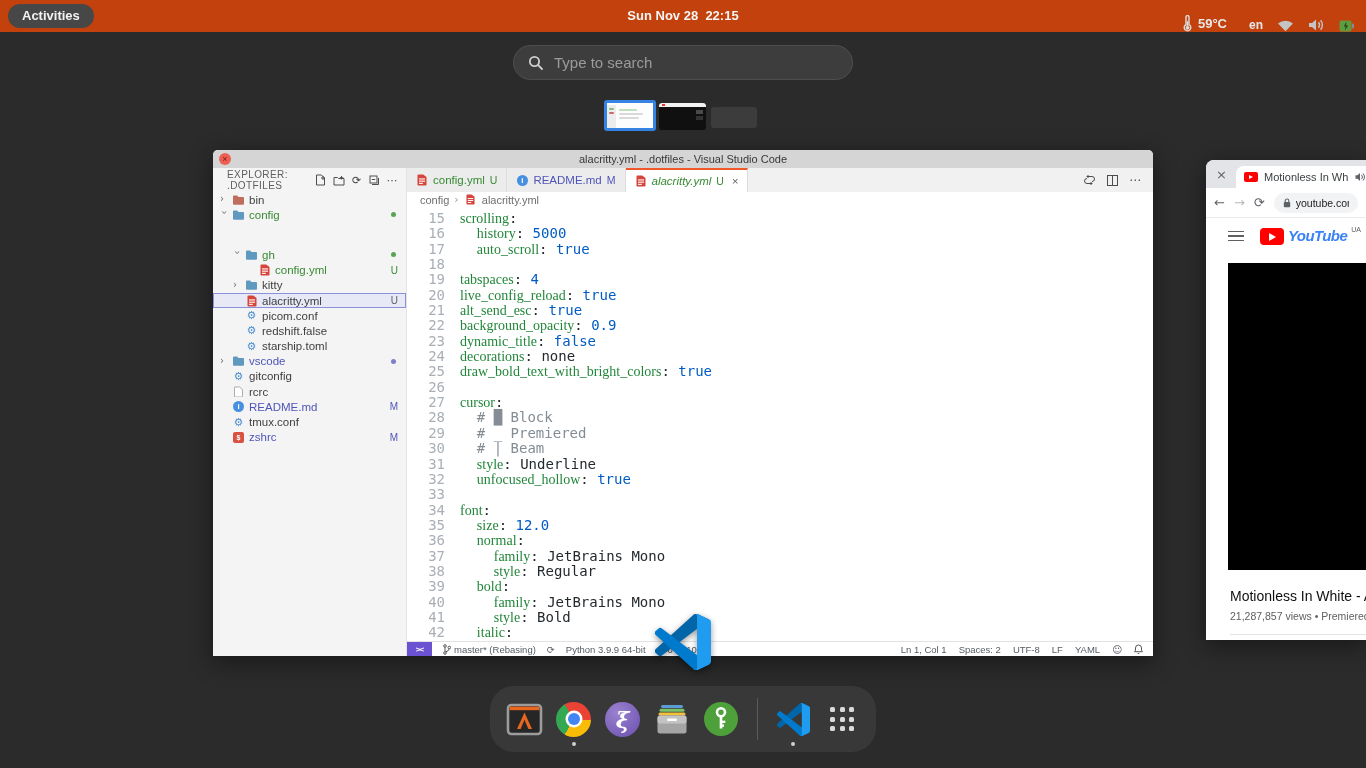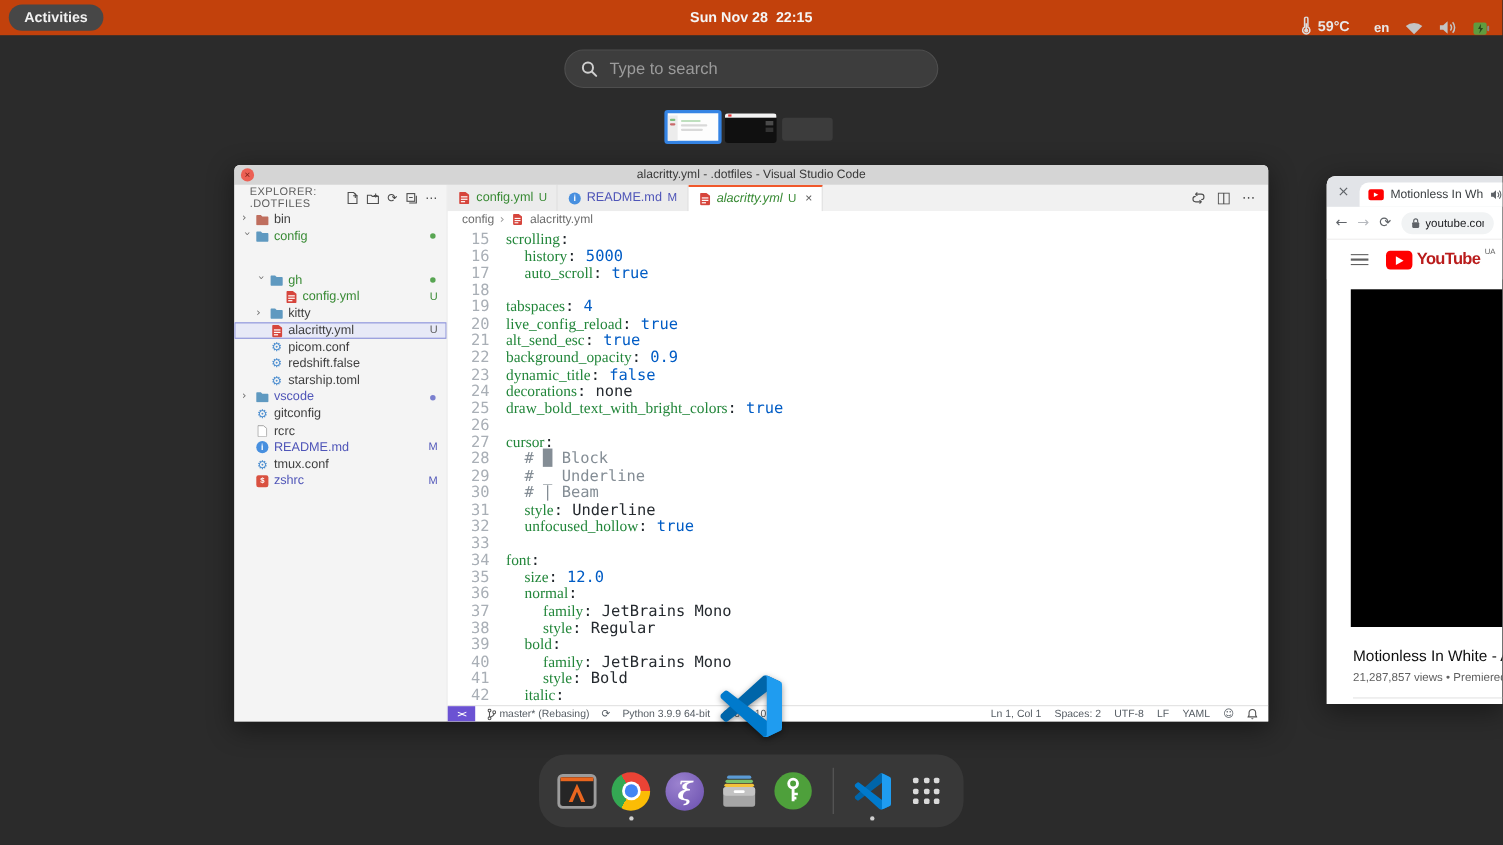--- a/index.html
+++ b/index.html
@@ -124,21 +124,21 @@
     align-items:center; gap:5px; padding:0 9px; min-width:0; }
   .omni-url { font-size:10.5px; color:#202124; white-space:nowrap; overflow:hidden; }
   .yt-header { height:36px; display:flex; align-items:center; padding-left:22px; gap:16px; background:#fff; }
   .burger { width:16px; cursor:pointer; }
   .burger span { display:block; height:1.6px; background:#606060; margin:3px 0; }
   .yt-logo { display:flex; align-items:flex-start; gap:4px; cursor:pointer; }
   .yt-play { width:24px; height:17px; border-radius:4px; background:#f00; display:flex;
     align-items:center; justify-content:center; margin-top:2px; }
   .yt-play i { width:0; height:0; border-left:7px solid #fff; border-top:4.5px solid transparent;
     border-bottom:4.5px solid transparent; }
-  .yt-word { font-size:15px; font-weight:bold; letter-spacing:-0.6px; color:#b91c1c; line-height:20px; }
+  .yt-word { font-size:15px; font-weight:bold; letter-spacing:-0.6px; color:#3b82f6; line-height:20px;font-style:italic; }
   .yt-badge { font-size:7px; color:#606060; margin-top:0; }
   .yt-video { position:absolute; left:22px; right:0; top:103px; height:307px; background:#000; }
   .yt-title { position:absolute; left:24px; top:428px; right:0; font-size:14px; color:#0f0f0f; white-space:nowrap; }
   .yt-meta { position:absolute; left:24px; top:450px; right:0; font-size:10.5px; color:#606060; white-space:nowrap; }
   .yt-divider { position:absolute; left:24px; right:0; top:474px; height:1px; background:#e3e3e3; }
 
   
   .win-app-icon { position:absolute; left:655px; top:614px; width:56px; height:56px; cursor:pointer;
     filter:drop-shadow(0 2px 3px rgba(0,0,0,.4)); }
 
@@ -536,21 +536,21 @@
           <div class="code-line">
             <span class="ln">27</span>
             <span class="lt"><span class="tk-k">cursor</span><span class="tk-d">:</span></span>
           </div>
           <div class="code-line">
             <span class="ln">28</span>
             <span class="lt"><span class="tk-m">  # █ Block</span></span>
           </div>
           <div class="code-line">
             <span class="ln">29</span>
-            <span class="lt"><span class="tk-m">  # _ Underline</span></span>
+            <span class="lt"><span class="tk-m">  # _ Premiered</span></span>
           </div>
           <div class="code-line">
             <span class="ln">30</span>
             <span class="lt"><span class="tk-m">  # | Beam</span></span>
           </div>
           <div class="code-line">
             <span class="ln">31</span>
             <span class="lt"><span class="tk-d">  </span><span class="tk-k">style</span><span class="tk-d">: </span><span class="tk-d">Underline</span></span>
           </div>
           <div class="code-line">

